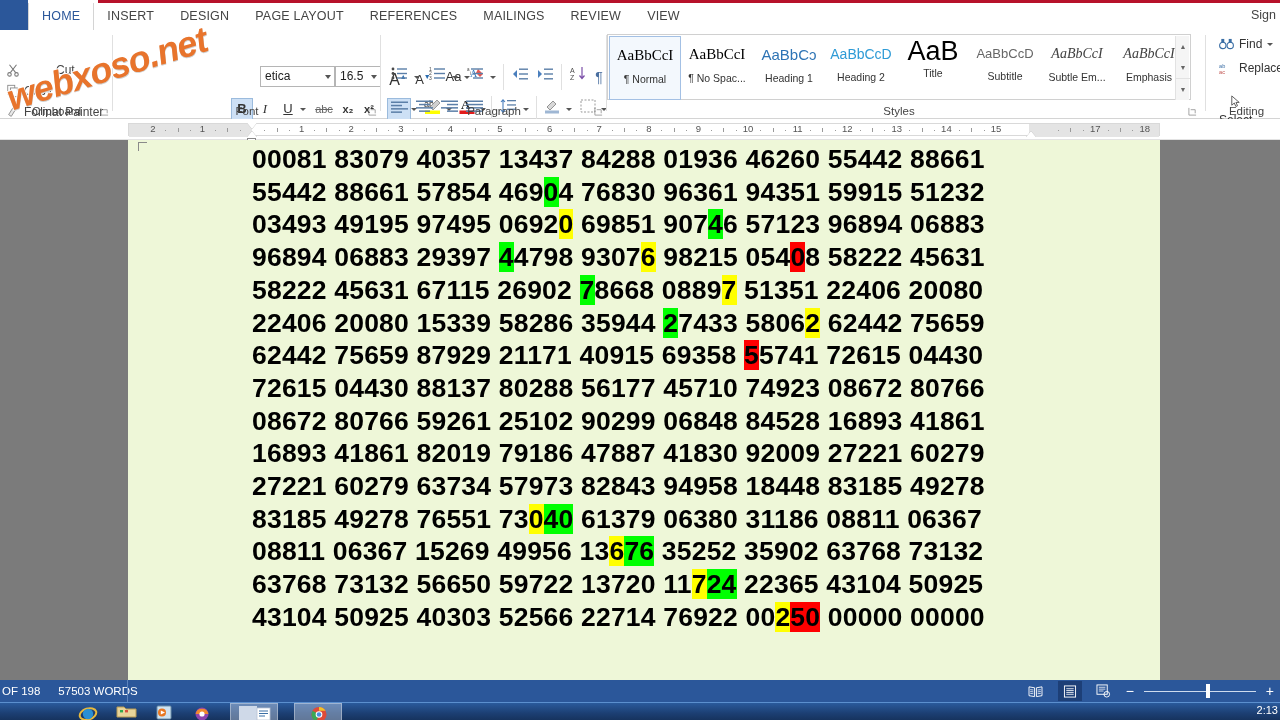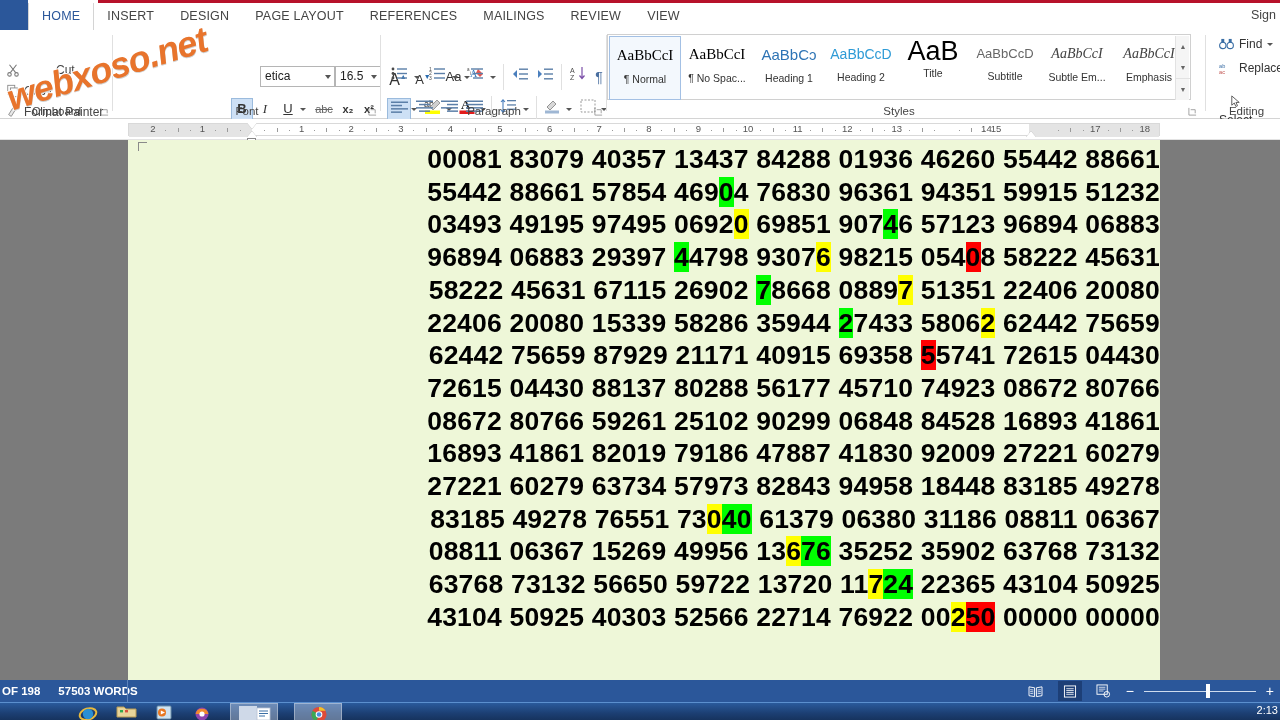--- a/index.html
+++ b/index.html
@@ -71,21 +71,21 @@
   .ruler-track { position: absolute; left: 128px; top: 4px; height: 13px; width: 1032px; background: #ffffff; border: 1px solid #d9d9d9; }
   .rul-margin { position: absolute; top: 0; height: 13px; background: #e4e4e4; }
   .rul-num { position: absolute; top: -1px; font-size: 9.5px; color: #555; transform: translateX(-50%); }
   .rul-tick { position: absolute; top: 4px; width: 1px; height: 4px; background: #9a9a9a; }
   .rul-dot { position: absolute; top: 6px; width: 1px; height: 1px; background: #9a9a9a; }
   .indent-top { position:absolute; width:0;height:0; border-left:5px solid transparent;border-right:5px solid transparent;border-top:6px solid #fff; filter: drop-shadow(0 0 0.5px #888); }
   .indent-bot { position:absolute; width:0;height:0; border-left:5px solid transparent;border-right:5px solid transparent;border-bottom:6px solid #fff; filter: drop-shadow(0 0 0.5px #888); }
   .indent-sq { position:absolute; width:9px;height:4px;background:#fff;border:1px solid #888; }
 
   
-  .docarea { position: absolute; left: 0; top: 140px; width: 1280px; height: 540px; background: #7b7b7b; text-align: right; }
+  .docarea { position: absolute; left: 0; top: 140px; width: 1280px; height: 540px; background: #7b7b7b; }
   .page {
     position: absolute; left: 128px; top: 0; width: 1032px; height: 540px;
     background: #eef7d8; overflow: hidden;
   }
   .pagemark { position:absolute; left: 10px; top: 2px; width: 9px; height: 9px; border: 1px solid #8a8a8a; border-bottom:none; border-right:none; }
   .doclines { position: absolute; left: 0; top: 0; width: 1032px; padding-left: 124px; padding-top: 3px; }
   .dline {
     font-family: "Liberation Sans", sans-serif;
     font-weight: bold;
     font-size: 26.5px;
@@ -93,21 +93,21 @@
     color: #000;
     letter-spacing: 0.2px;
     white-space: pre;
   }
   .hl-g { background: #00ff00; }
   .hl-y { background: #ffff00; }
   .hl-r { background: #ff0000; }
 
   
   .status { position: absolute; left: 0; top: 680px; width: 1280px; height: 22px; background: #2b579a; color: #fff; font-size: 11.5px; }
-  .st-left { position: absolute; left: 0; top: 0; height: 22px; display: flex; align-items: center; gap: 18px; padding-left: 2px; font-weight: bold; }
+  .st-left { position: absolute; left: 0; top: 0; height: 22px; display: flex; align-items: center; gap: 18px; padding-left: 2px; }
   .st-sep { position: absolute; left: 127px; top: 0; width: 1px; height: 22px; background: #5c84bd; }
   .st-right { position: absolute; right: 6px; top: 0; height: 22px; display: flex; align-items: center; gap: 10px; }
   .viewbtn { width: 24px; height: 20px; display:flex; align-items:center; justify-content:center; }
   .viewbtn.sel { background: #1d3f77; }
   .zoomslider { position: relative; width: 112px; height: 20px; display: flex; align-items: center; }
   .zline { position: absolute; left: 0; top: 10px; width: 112px; height: 1px; background: #cfdcee; }
   .zhandle { position: absolute; left: 62px; top: 3px; width: 4px; height: 14px; background: #fff; }
   .zpm { font-size: 14px; line-height: 12px; }
 
   
@@ -528,21 +528,21 @@
           <div class="rul-tick" style="left: 643.8px;"></div>
           <div class="rul-dot" style="left: 656.2px;"></div>
           <div class="rul-num" style="left: 718.2px;">12</div>
           <div class="rul-dot" style="left: 681px;"></div>
           <div class="rul-tick" style="left: 693.4px;"></div>
           <div class="rul-dot" style="left: 705.8px;"></div>
           <div class="rul-num" style="left: 767.8px;">13</div>
           <div class="rul-dot" style="left: 730.6px;"></div>
           <div class="rul-tick" style="left: 743px;"></div>
           <div class="rul-dot" style="left: 755.4px;"></div>
-          <div class="rul-num" style="left: 817.4px; margin-left: 40px;">14</div>
+          <div class="rul-num" style="left: 817.4px;">14</div>
           <div class="rul-dot" style="left: 780.2px;"></div>
           <div class="rul-tick" style="left: 792.6px;"></div>
           <div class="rul-dot" style="left: 805px;"></div>
           <div class="rul-num" style="left: 867px;">15</div>
           <div class="rul-dot" style="left: 829.8px;"></div>
           <div class="rul-tick" style="left: 842.2px;"></div>
           <div class="rul-dot" style="left: 854.6px;"></div>
           <div class="rul-num" style="left: 966.2px;">17</div>
           <div class="rul-dot" style="left: 929px;"></div>
           <div class="rul-tick" style="left: 941.4px;"></div>

